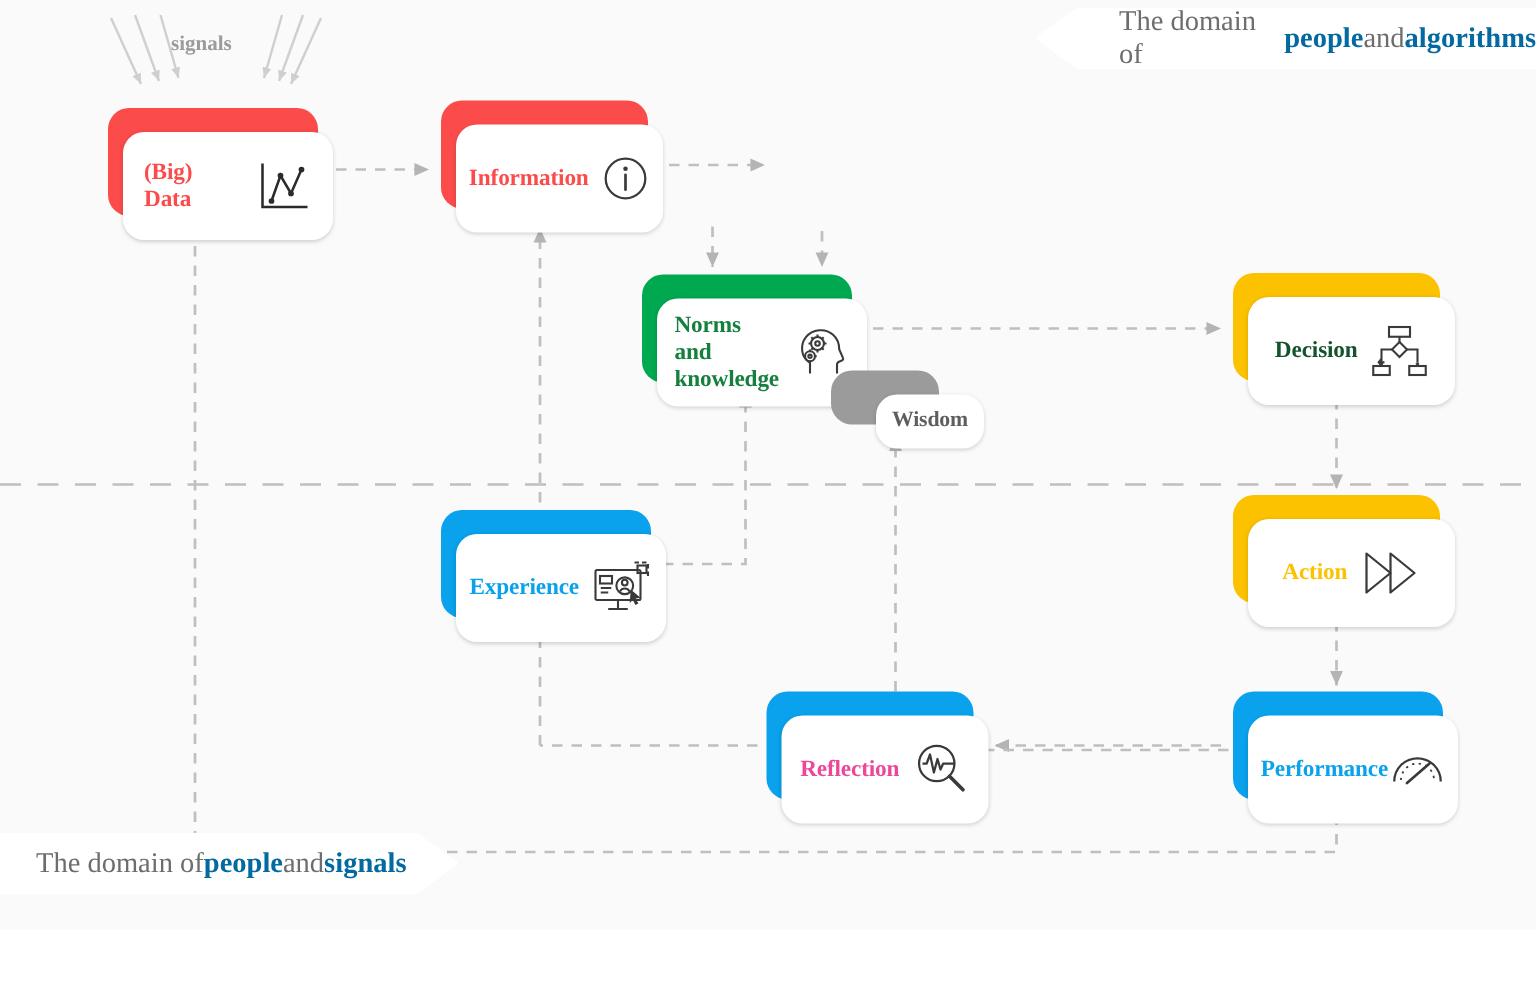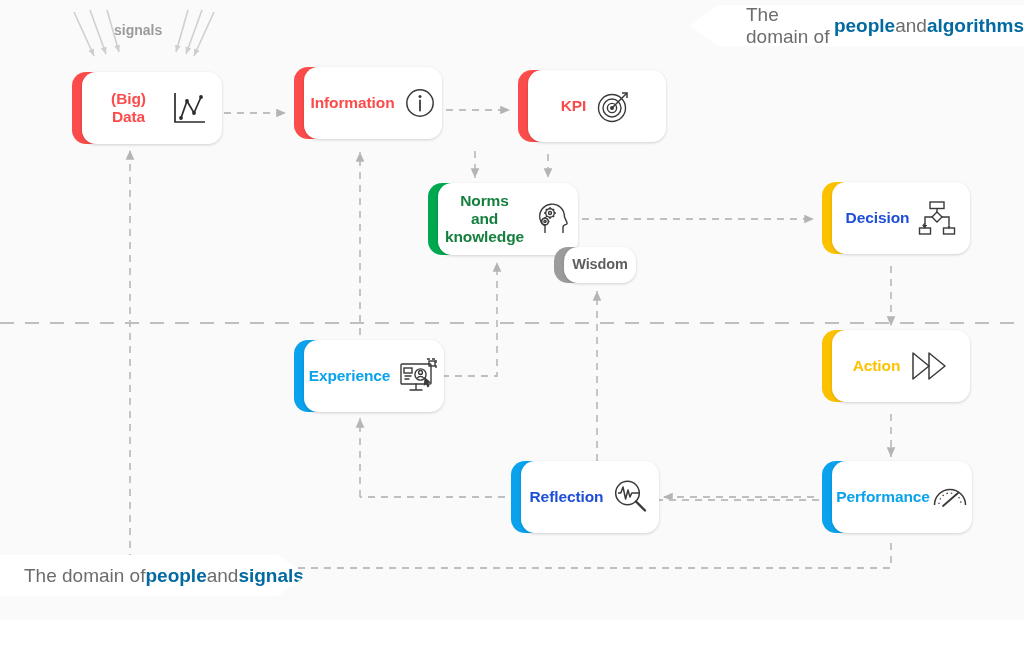--- a/index.html
+++ b/index.html
@@ -6,21 +6,21 @@
     margin: 0;
     padding: 0;
     background: #ffffff;
   }
   #canvas {
     position: relative;
     width: 1024px;
     height: 620px;
     background: #fafafa;
     overflow: hidden;
-    font-family: Liberation Sans, sans-serif;
+    font-family: Liberation Serif, serif;
   }
 
   
   #wires {
     position: absolute;
     left: 0; top: 0;
     width: 1024px; height: 664px;
     pointer-events: none;
   }
 
@@ -30,32 +30,31 @@
     box-sizing: border-box;
   }
   .node .accent {
     position: absolute;
     left: 0; top: 0;
     width: 100%; height: 100%;
     border-radius: 14px;
   }
   .node .card {
     position: absolute;
-    left: 10px; top: 0;
+    left: 10px; top: 16px;
     width: 100%; height: 100%;
     background: #ffffff;
     border-radius: 14px;
     box-shadow: 0 1px 3px rgba(0,0,0,0.17);
     display: flex;
     align-items: center;
     justify-content: center;
     gap: 9px;
     padding: 0 14px;
     box-sizing: border-box;
-    text-align: center;
   }
   .node .label {
     font-size: 15.5px;
     font-weight: bold;
     line-height: 1.18;
     white-space: pre-line;
     letter-spacing: -0.1px;
   }
   .node .gi {
     flex: 0 0 auto;
@@ -67,21 +66,21 @@
   #node-information  { left: 294px; top: 67px;  width: 138px; height: 72px; }
   #node-kpi          { left: 518px; top: 70px;  width: 138px; height: 72px; }
   #node-norms        { left: 428px; top: 183px; width: 140px; height: 72px; }
   #node-decision     { left: 822px; top: 182px; width: 138px; height: 72px; }
   #node-wisdom       { left: 554px; top: 247px; width: 72px;  height: 36px; }
   #node-experience   { left: 294px; top: 340px; width: 140px; height: 72px; }
   #node-action       { left: 822px; top: 330px; width: 138px; height: 72px; }
   #node-reflection   { left: 511px; top: 461px; width: 138px; height: 72px; }
   #node-performance  { left: 822px; top: 461px; width: 140px; height: 72px; }
 
-  #node-wisdom .card { padding: 4px 10px; }
+  #node-wisdom .card { padding: 4px 10px; margin-left: 20px; }
   #node-wisdom .label { font-size: 14.5px; }
 
   
   #signals-group {
     position: absolute;
     left: 62px; top: 4px;
     width: 180px; height: 62px;
   }
   #signals-label {
     position: absolute;
@@ -207,36 +206,20 @@
     <div class="card">
       <span class="label" style="color:#fb4b4b">Information</span>
       <svg class="gi" width="32" height="32" viewBox="0 0 32 32">
         <circle cx="16" cy="16" r="13.2" stroke="#3a3a3a" stroke-width="1.5" fill="none"></circle>
         <circle cx="16" cy="9.5" r="1.5" fill="#3a3a3a"></circle>
         <path d="M16 13.5 V23.5" stroke="#3a3a3a" stroke-width="1.8" fill="none" stroke-linecap="round"></path>
       </svg>
     </div>
   </div>
 
-  <div class="node" id="node-kpi">
-    <div class="accent" style="background:#fb4b4b"></div>
-    <div class="card">
-      <span class="label" style="color:#fb4b4b">KPI</span>
-      <svg class="gi" width="38" height="38" viewBox="0 0 38 38">
-        <g stroke="#3a3a3a" fill="none" stroke-width="1.4">
-          <circle cx="17" cy="21" r="13.5"></circle>
-          <circle cx="17" cy="21" r="9"></circle>
-          <circle cx="17" cy="21" r="4.6"></circle>
-          <circle cx="17" cy="21" r="1.3" fill="#3a3a3a"></circle>
-          <path d="M17 21 L32 6" stroke-width="1.5"></path>
-          <path d="M27 6 L32 6 L32 11" stroke-width="1.5"></path>
-        </g>
-      </svg>
-    </div>
-  </div>
 
   <div class="node" id="node-norms">
     <div class="accent" style="background:#00a84f"></div>
     <div class="card">
       <span class="label" style="color:#15803d">Norms and
 knowledge</span>
       <svg class="gi" width="38" height="38" viewBox="0 0 38 38">
         <g stroke="#3a3a3a" fill="none" stroke-width="1.4">
           <path d="M30 33 V27 c0-1.5 1-2 2.5-2.4 1.4-.4 2-1 1.4-2.2 L31.5 17 C31.5 8.5 25 3.5 18 4.2 10.5 5 6 11 6.8 18 c.4 3.6 2.4 6 5.2 8 V33"></path>
           <circle cx="17" cy="13" r="4.3"></circle>
@@ -253,21 +236,21 @@
   <div class="node" id="node-wisdom">
     <div class="accent" style="background:#9b9b9b"></div>
     <div class="card">
       <span class="label" style="color:#5e5e5e">Wisdom</span>
     </div>
   </div>
 
   <div class="node" id="node-decision">
     <div class="accent" style="background:#fcc200"></div>
     <div class="card">
-      <span class="label" style="color:#1d4ed8">Decision</span>
+      <span class="label" style="color:#14532d">Decision</span>
       <svg class="gi" width="38" height="38" viewBox="0 0 38 38">
         <g stroke="#3a3a3a" fill="none" stroke-width="1.4">
           <rect x="12" y="3" width="14" height="6.5"></rect>
           <path d="M19 9.5 V13"></path>
           <path d="M19 13 L24 18 L19 23 L14 18 Z"></path>
           <path d="M14 18 H7 V26.5" marker-end=""></path>
           <path d="M24 18 H31 V26.5"></path>
           <path d="M7 24 l-2 2.5 2 2.5 M5 26.5 h4" stroke-width="1.2"></path>
           <rect x="1.5" y="29" width="11" height="6"></rect>
           <rect x="25.5" y="29" width="11" height="6"></rect>
@@ -309,21 +292,21 @@
           <path d="M4 4 L20 17 L4 30 Z"></path>
           <path d="M20 4 L36 17 L20 30 Z"></path>
         </g>
       </svg>
     </div>
   </div>
 
   <div class="node" id="node-reflection">
     <div class="accent" style="background:#0aa2ec"></div>
     <div class="card">
-      <span class="label" style="color:#1d4ed8">Reflection</span>
+      <span class="label" style="color:#ec4899">Reflection</span>
       <svg class="gi" width="38" height="38" viewBox="0 0 38 38">
         <g stroke="#3a3a3a" fill="none" stroke-width="1.5">
           <circle cx="15.5" cy="15" r="11.8"></circle>
           <path d="M24 23.5 L33 32.5" stroke-width="2.4" stroke-linecap="round"></path>
           <path d="M6 15 h2.8 l2.2 -6 2.6 12 2.4 -9 2 7 1.8 -4 H27" stroke-width="1.5" stroke-linejoin="round"></path>
         </g>
       </svg>
     </div>
   </div>
 

